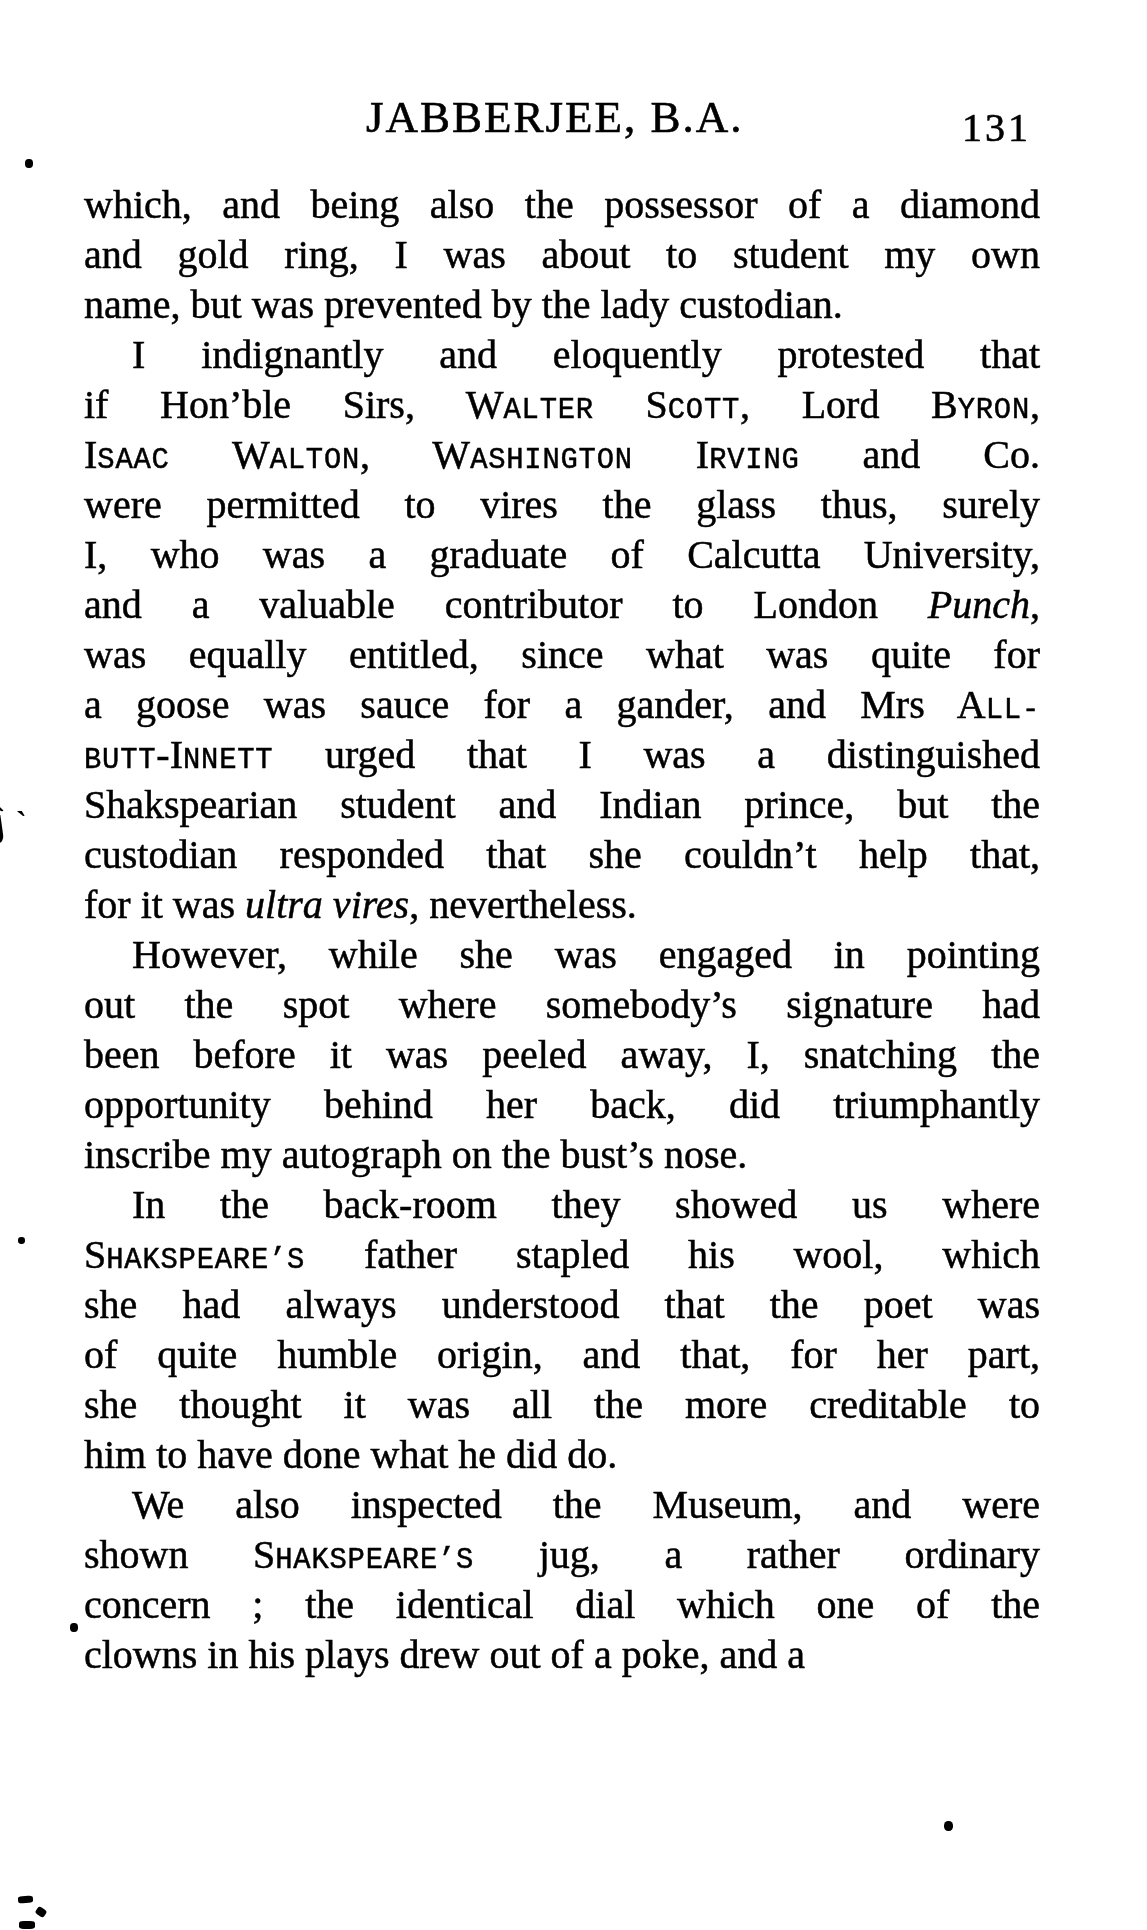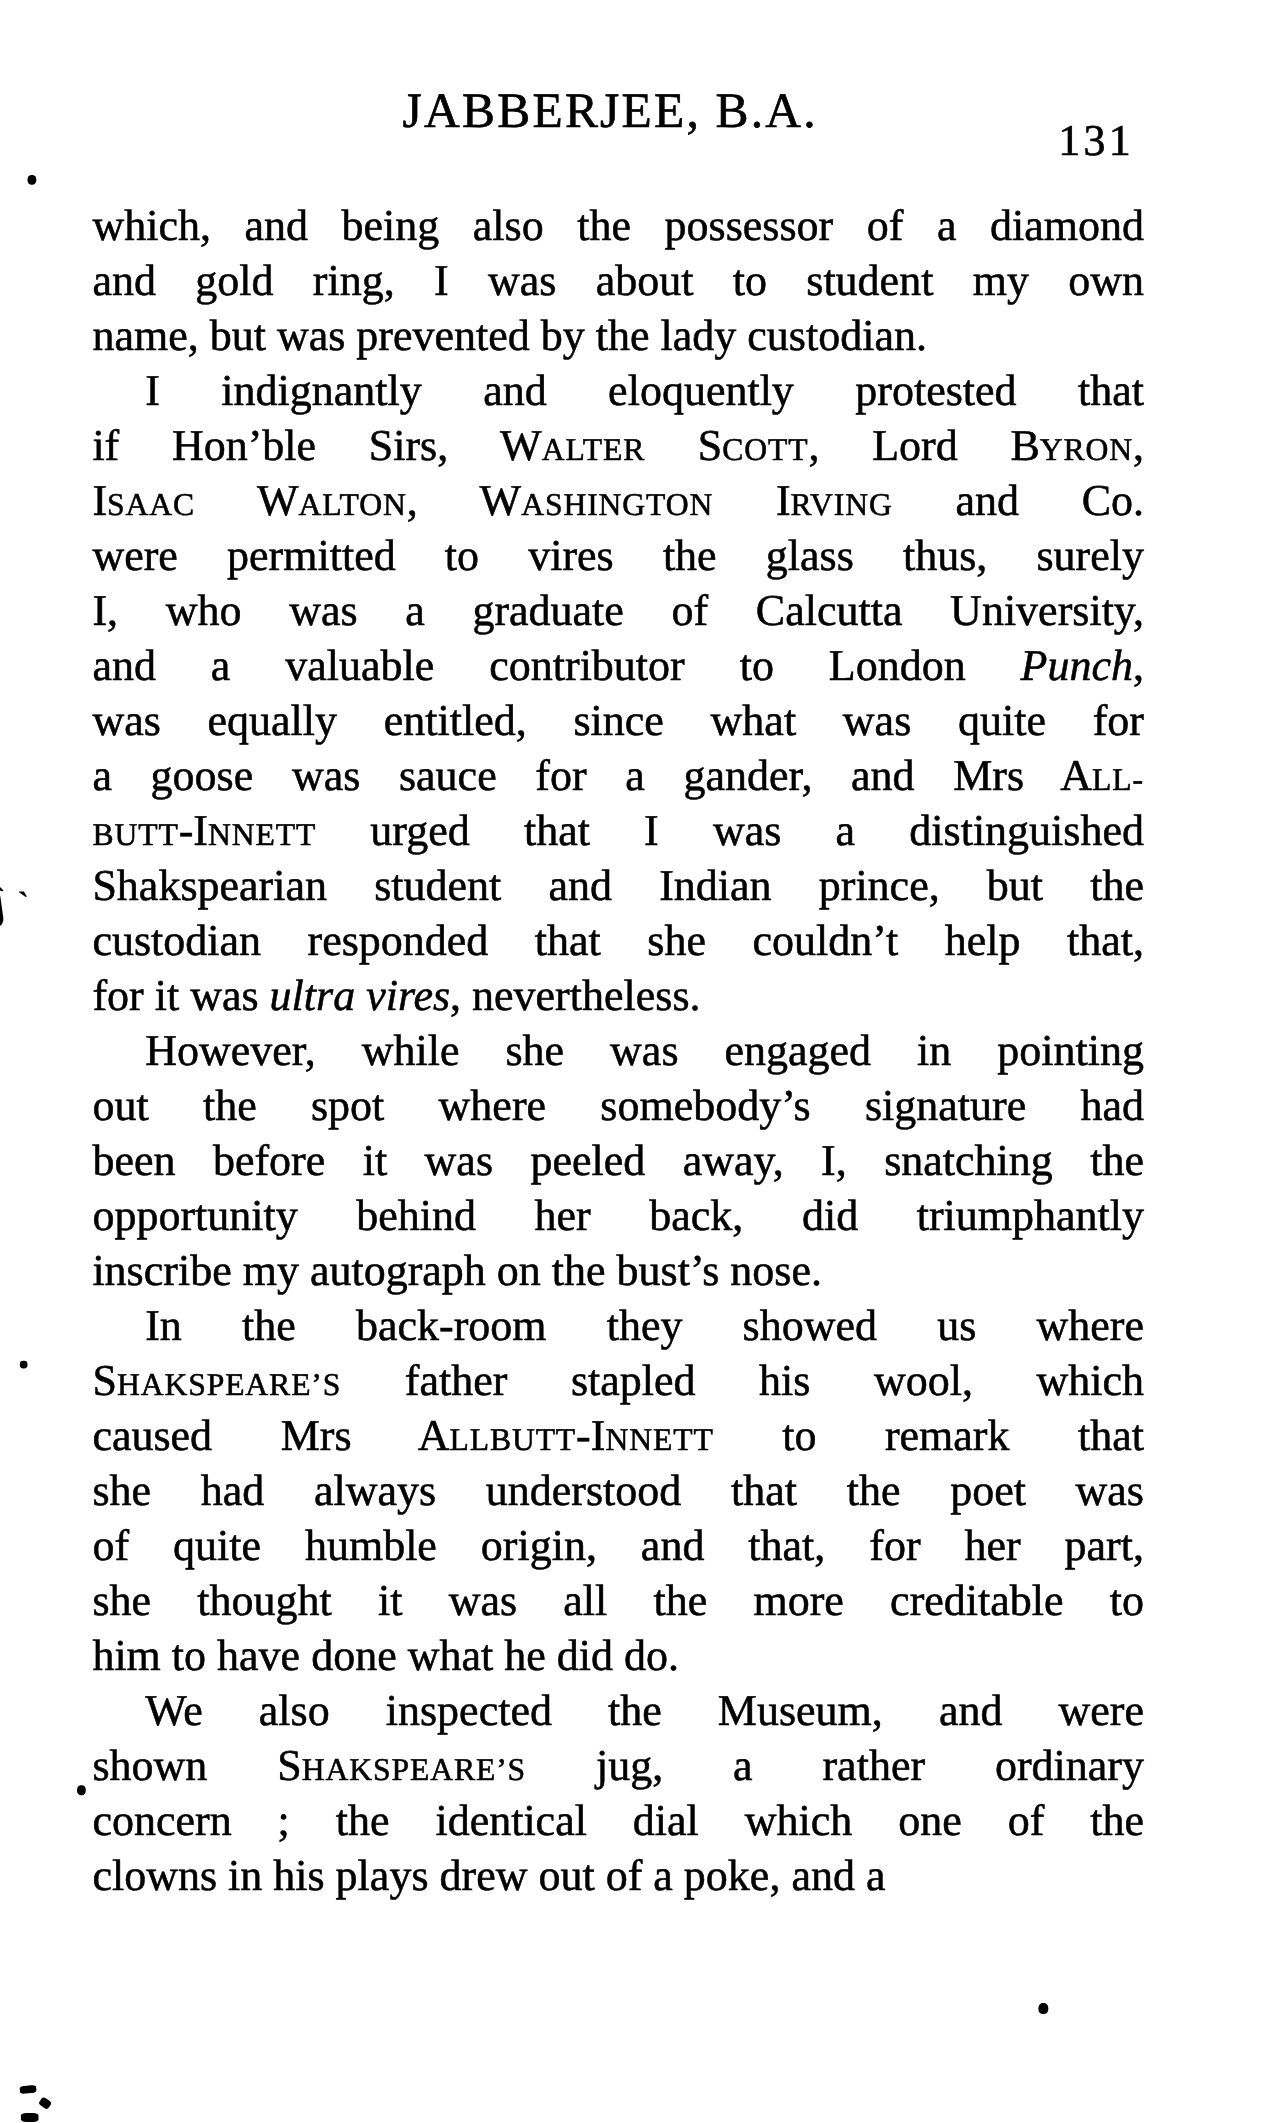--- a/index.html
+++ b/index.html
@@ -11,21 +11,21 @@
     position: relative;
     width: 1147px;
     height: 1930px;
     background: #ffffff;
     overflow: hidden;
     font-family: "Liberation Serif", "DejaVu Serif", serif;
     color: #000000;
   }
   .running-head {
     position: absolute;
-    top: 78px;
+    top: 95px;
     left: 366px;
     font-size: 45px;
     line-height: 1;
     letter-spacing: 2px;
     -webkit-text-stroke: 0.6px #000;
     white-space: nowrap;
   }
   .page-number {
     position: absolute;
     top: 108px;
@@ -51,20 +51,21 @@
     text-justify: inter-word;
     -webkit-text-stroke: 0.5px #000;
     white-space: normal;
     overflow: visible;
   }
   .line.indent { padding-left: 48px; }
   .line.end { text-align-last: left; }
   .sc {
     font-size: 0.72em;
     letter-spacing: 0.8px;
+    font-family: Liberation Mono, monospace;
   }
   .it { font-style: italic; margin-top: 40px; }
   .artifact {
     position: absolute;
     background: #000;
     border-radius: 45%;
   }
   .artifact.glyph {
     background: transparent;
     border-radius: 0;
@@ -97,21 +98,20 @@
       <div class="line"><span>Shakspearian student and Indian prince, but the</span></div>
       <div class="line"><span>custodian responded that she couldn’t help that,</span></div>
       <div class="line end"><span>for it was </span><span class="it">ultra vires</span><span>, nevertheless.</span></div>
       <div class="line indent"><span>However, while she was engaged in pointing</span></div>
       <div class="line"><span>out the spot where somebody’s signature had</span></div>
       <div class="line"><span>been before it was peeled away, I, snatching the</span></div>
       <div class="line"><span>opportunity behind her back, did triumphantly</span></div>
       <div class="line end"><span>inscribe my autograph on the bust’s nose.</span></div>
       <div class="line indent"><span>In the back-room they showed us where</span></div>
       <div class="line"><span>S</span><span class="sc">HAKSPEARE’S</span><span> father stapled his wool, which</span></div>
-      <div class="line"><span>caused Mrs A</span><span class="sc">LLBUTT</span><span>-I</span><span class="sc">NNETT</span><span> to remark that</span></div>
       <div class="line"><span>she had always understood that the poet was</span></div>
       <div class="line"><span>of quite humble origin, and that, for her part,</span></div>
       <div class="line"><span>she thought it was all the more creditable to</span></div>
       <div class="line end"><span>him to have done what he did do.</span></div>
       <div class="line indent"><span>We also inspected the Museum, and were</span></div>
       <div class="line"><span>shown S</span><span class="sc">HAKSPEARE’S</span><span> jug, a rather ordinary</span></div>
       <div class="line"><span>concern ; the identical dial which one of the</span></div>
       <div class="line end"><span>clowns in his plays drew out of a poke, and a</span></div>
     </div>
 <div class="artifact dot" style="left: 25px; top: 159px; width: 8px; height: 9px;"></div>

